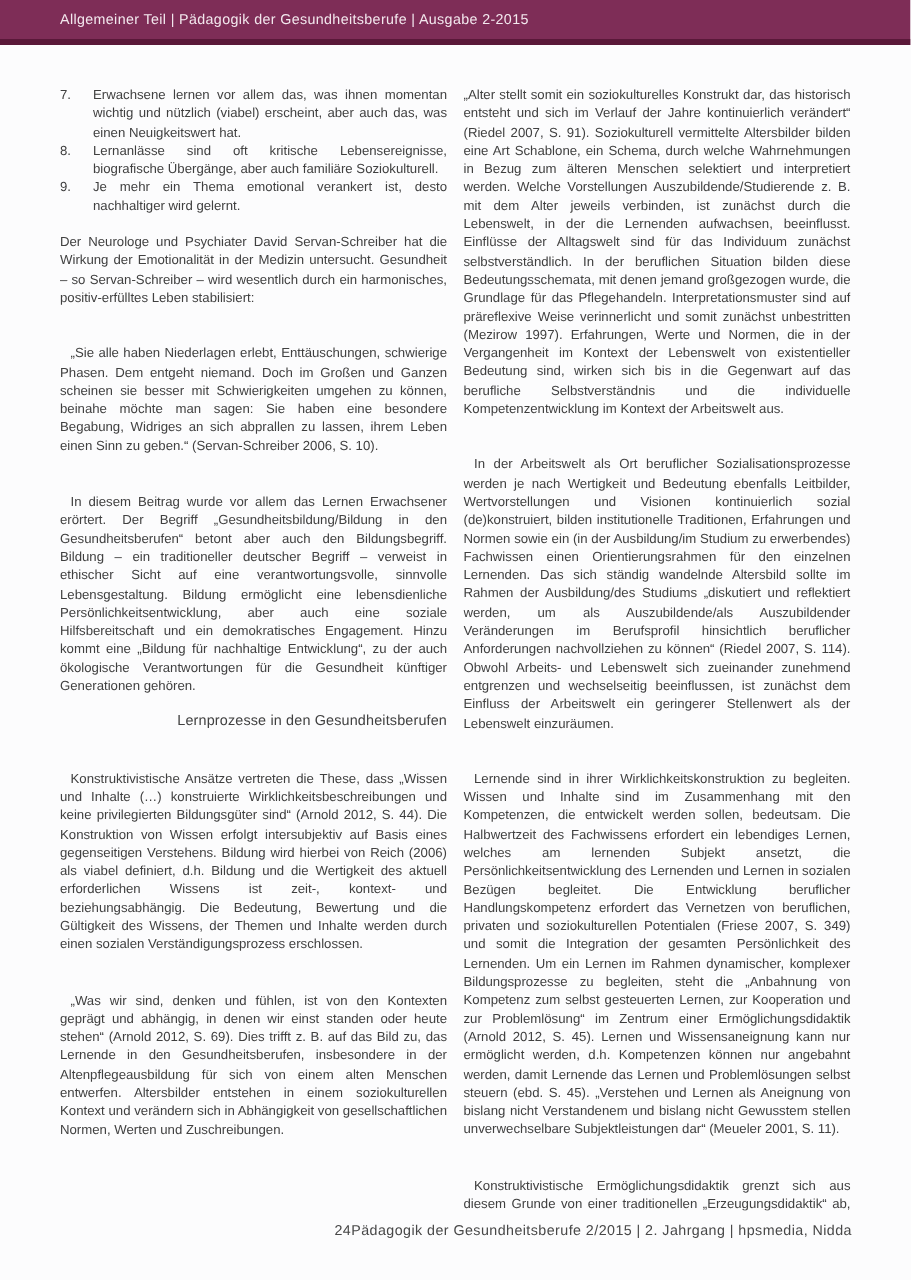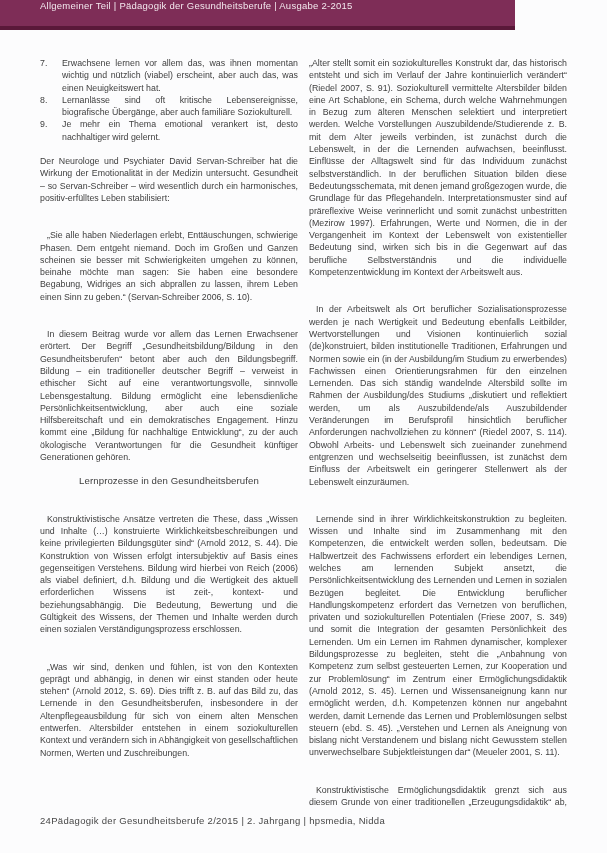--- a/index.html
+++ b/index.html
@@ -1,44 +1,44 @@
 <!DOCTYPE html>
 <html lang="de" style="--header-bg: #7e2d57; --header-border: #5a1839; --header-text: #f3e8ee; --page-bg: #fcfcfd; --body-text: #404040; --footer-text: #474747;"><head>
 <meta charset="utf-8">
 <style>
   html,body{margin:0;padding:0;width:607px;height:853px;overflow:hidden;
     background:var(--page-bg,#fcfcfd);
     font-family:"Liberation Sans","DejaVu Sans",sans-serif;}
   .page{position:relative;width:607px;height:853px;}
 
-  .header-bar{position:absolute;top:0;left:0;width:515px;height:30px;
+  .header-bar{position:absolute;top:0;left:0;width:607px;height:30px;
     background:var(--header-bg,#7e2d57);
     border-bottom:4px solid var(--header-border,#5a1839);
-    display:flex;box-sizing:border-box;}
+    display:flex;align-items:center;box-sizing:border-box;}
   .header-bar .crumb{margin-left:40px;color:var(--header-text,#f3e8ee);
     font-size:9.5px;letter-spacing:.25px;}
 
   .content{position:absolute;top:57px;left:40px;width:528px;height:750px;
     display:flex;gap:11px;overflow:hidden;}
   .col{width:258px;height:100%;overflow:hidden;color:var(--body-text,#404040);
     font-size:8.8px;line-height:12.3px;text-align:justify;hyphens:auto;}
 
   .li-row{display:flex;}
   .li-num{width:22px;flex:none;}
   .li-text{flex:1;text-align:justify;}
 
   p{margin:0;}
   .ind{text-indent:7px;margin-top:25px;}
   .gap{height:12px;}
 
   h2{margin:12px 0 0 0;font-size:9.6px;font-weight:400;line-height:12.3px;
-    color:var(--body-text,#404040);text-align:center;letter-spacing:.1px;}
+    color:var(--body-text,#404040);text-align:right;letter-spacing:.1px;}
 
   .footer{position:absolute;top:815px;left:40px;width:528px;
-    display:flex;justify-content:flex-start;align-items:baseline;
+    display:flex;justify-content:flex-end;align-items:baseline;
     color:var(--footer-text,#474747);font-size:9.5px;letter-spacing:.3px;}
 </style>
 </head>
 <body>
 
 <div class="page">
 
   <div class="header-bar">
     <span class="crumb">Allgemeiner Teil | Pädagogik der Gesundheitsberufe | Ausgabe 2-2015</span>
   </div>

